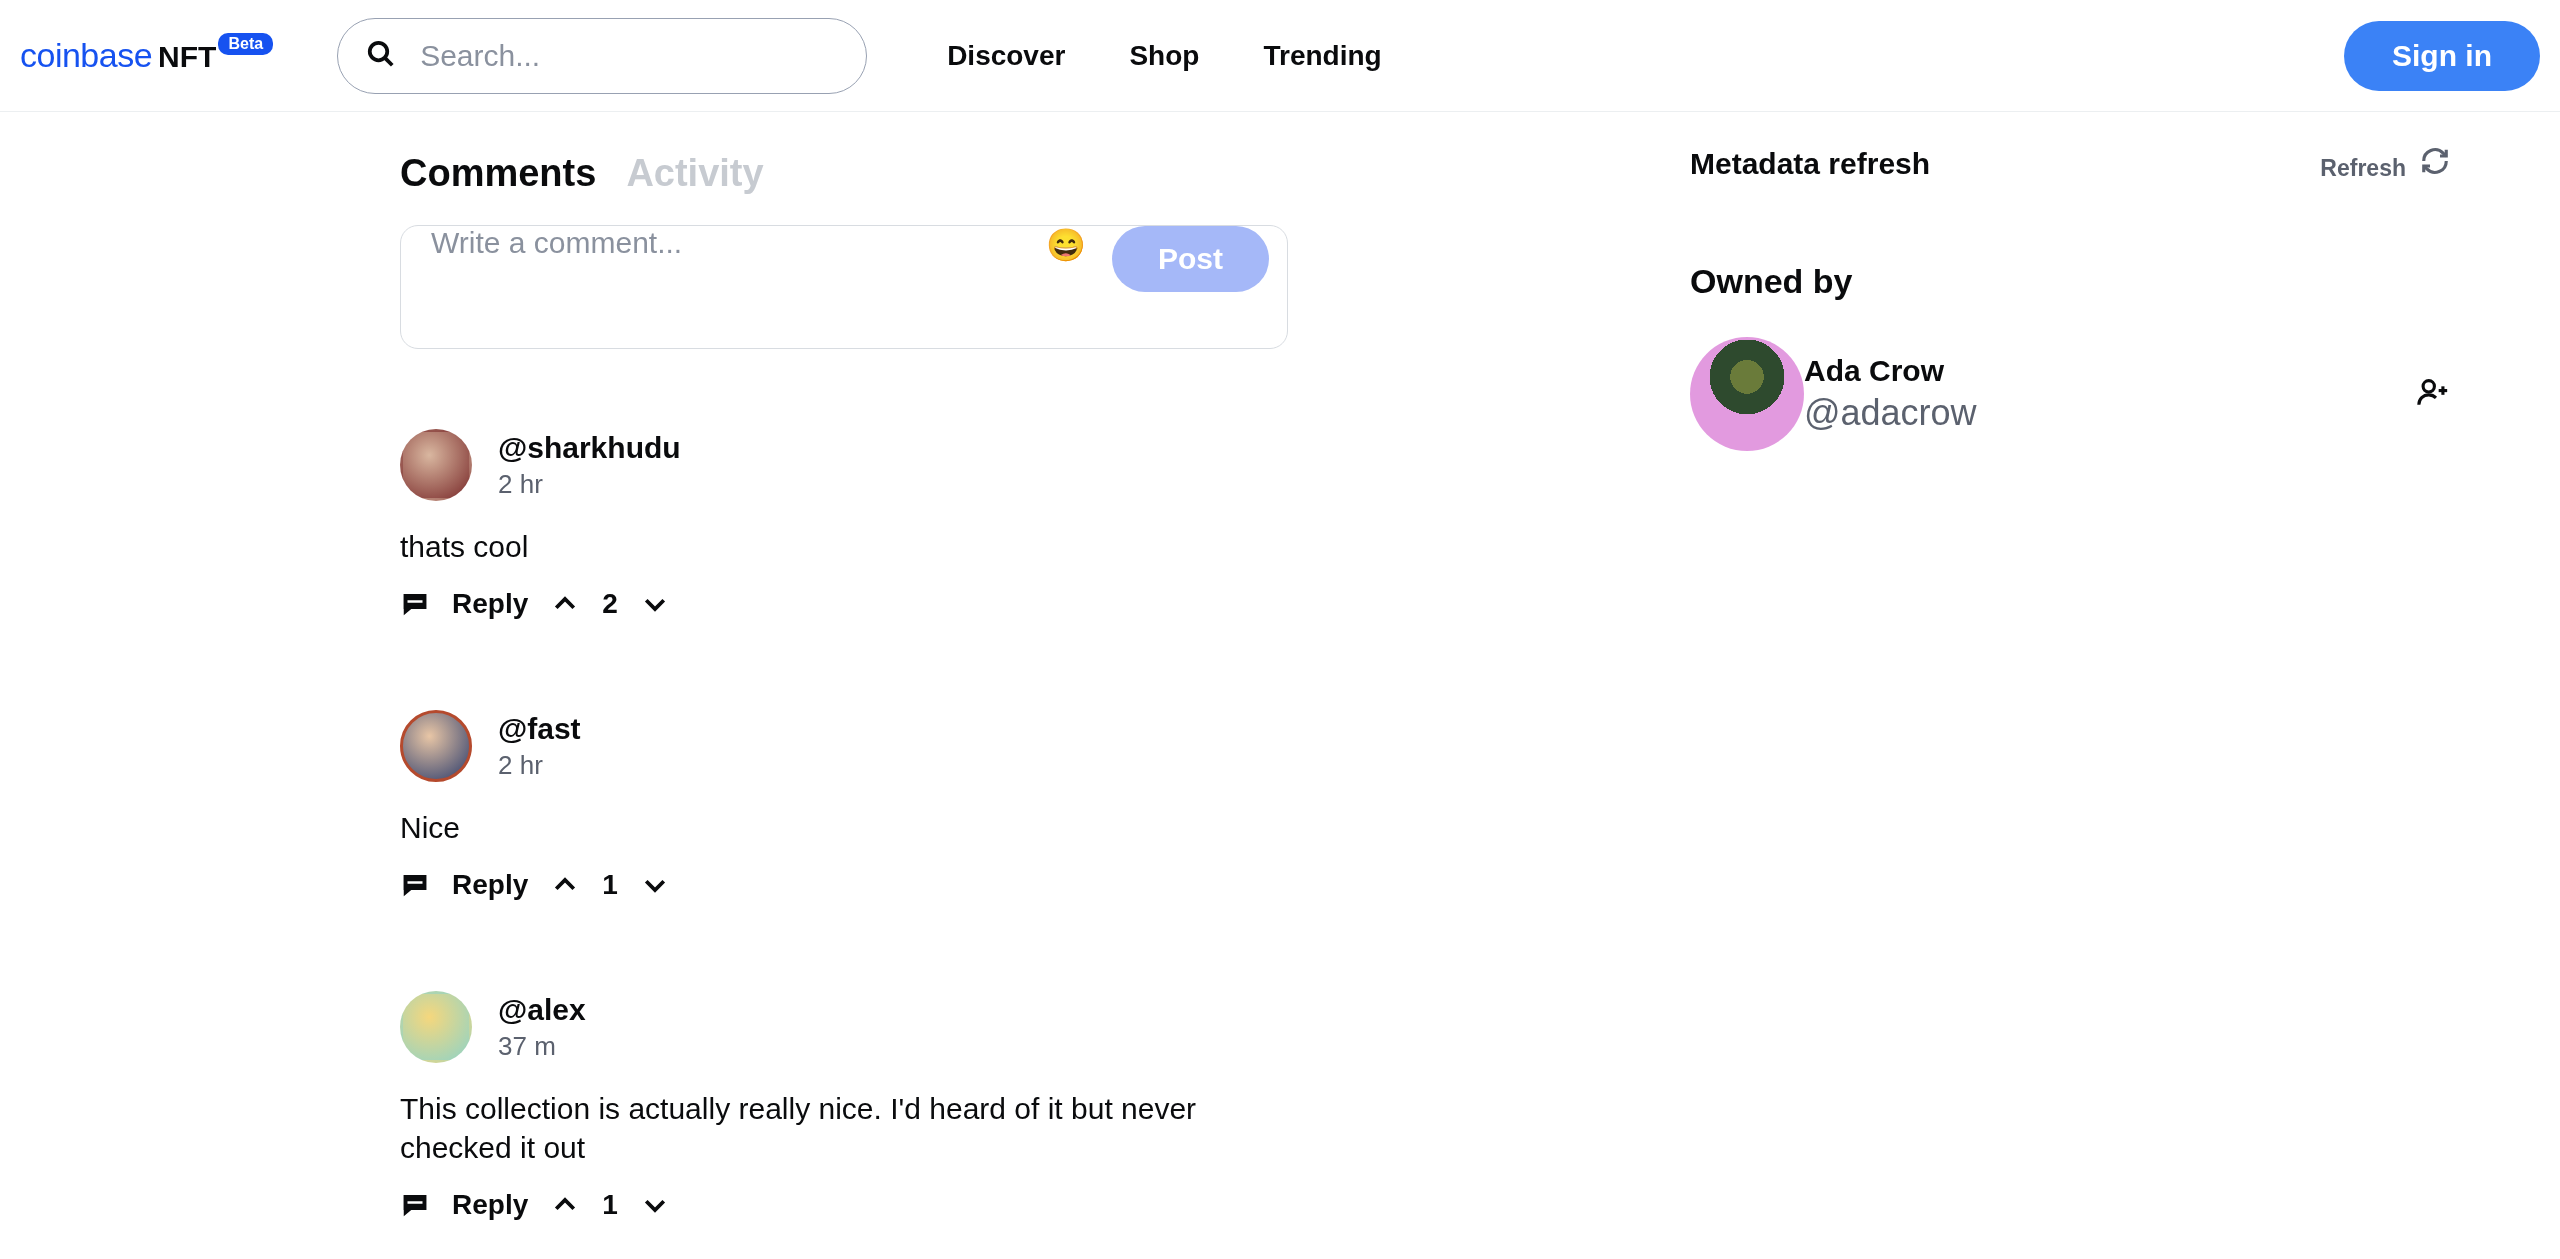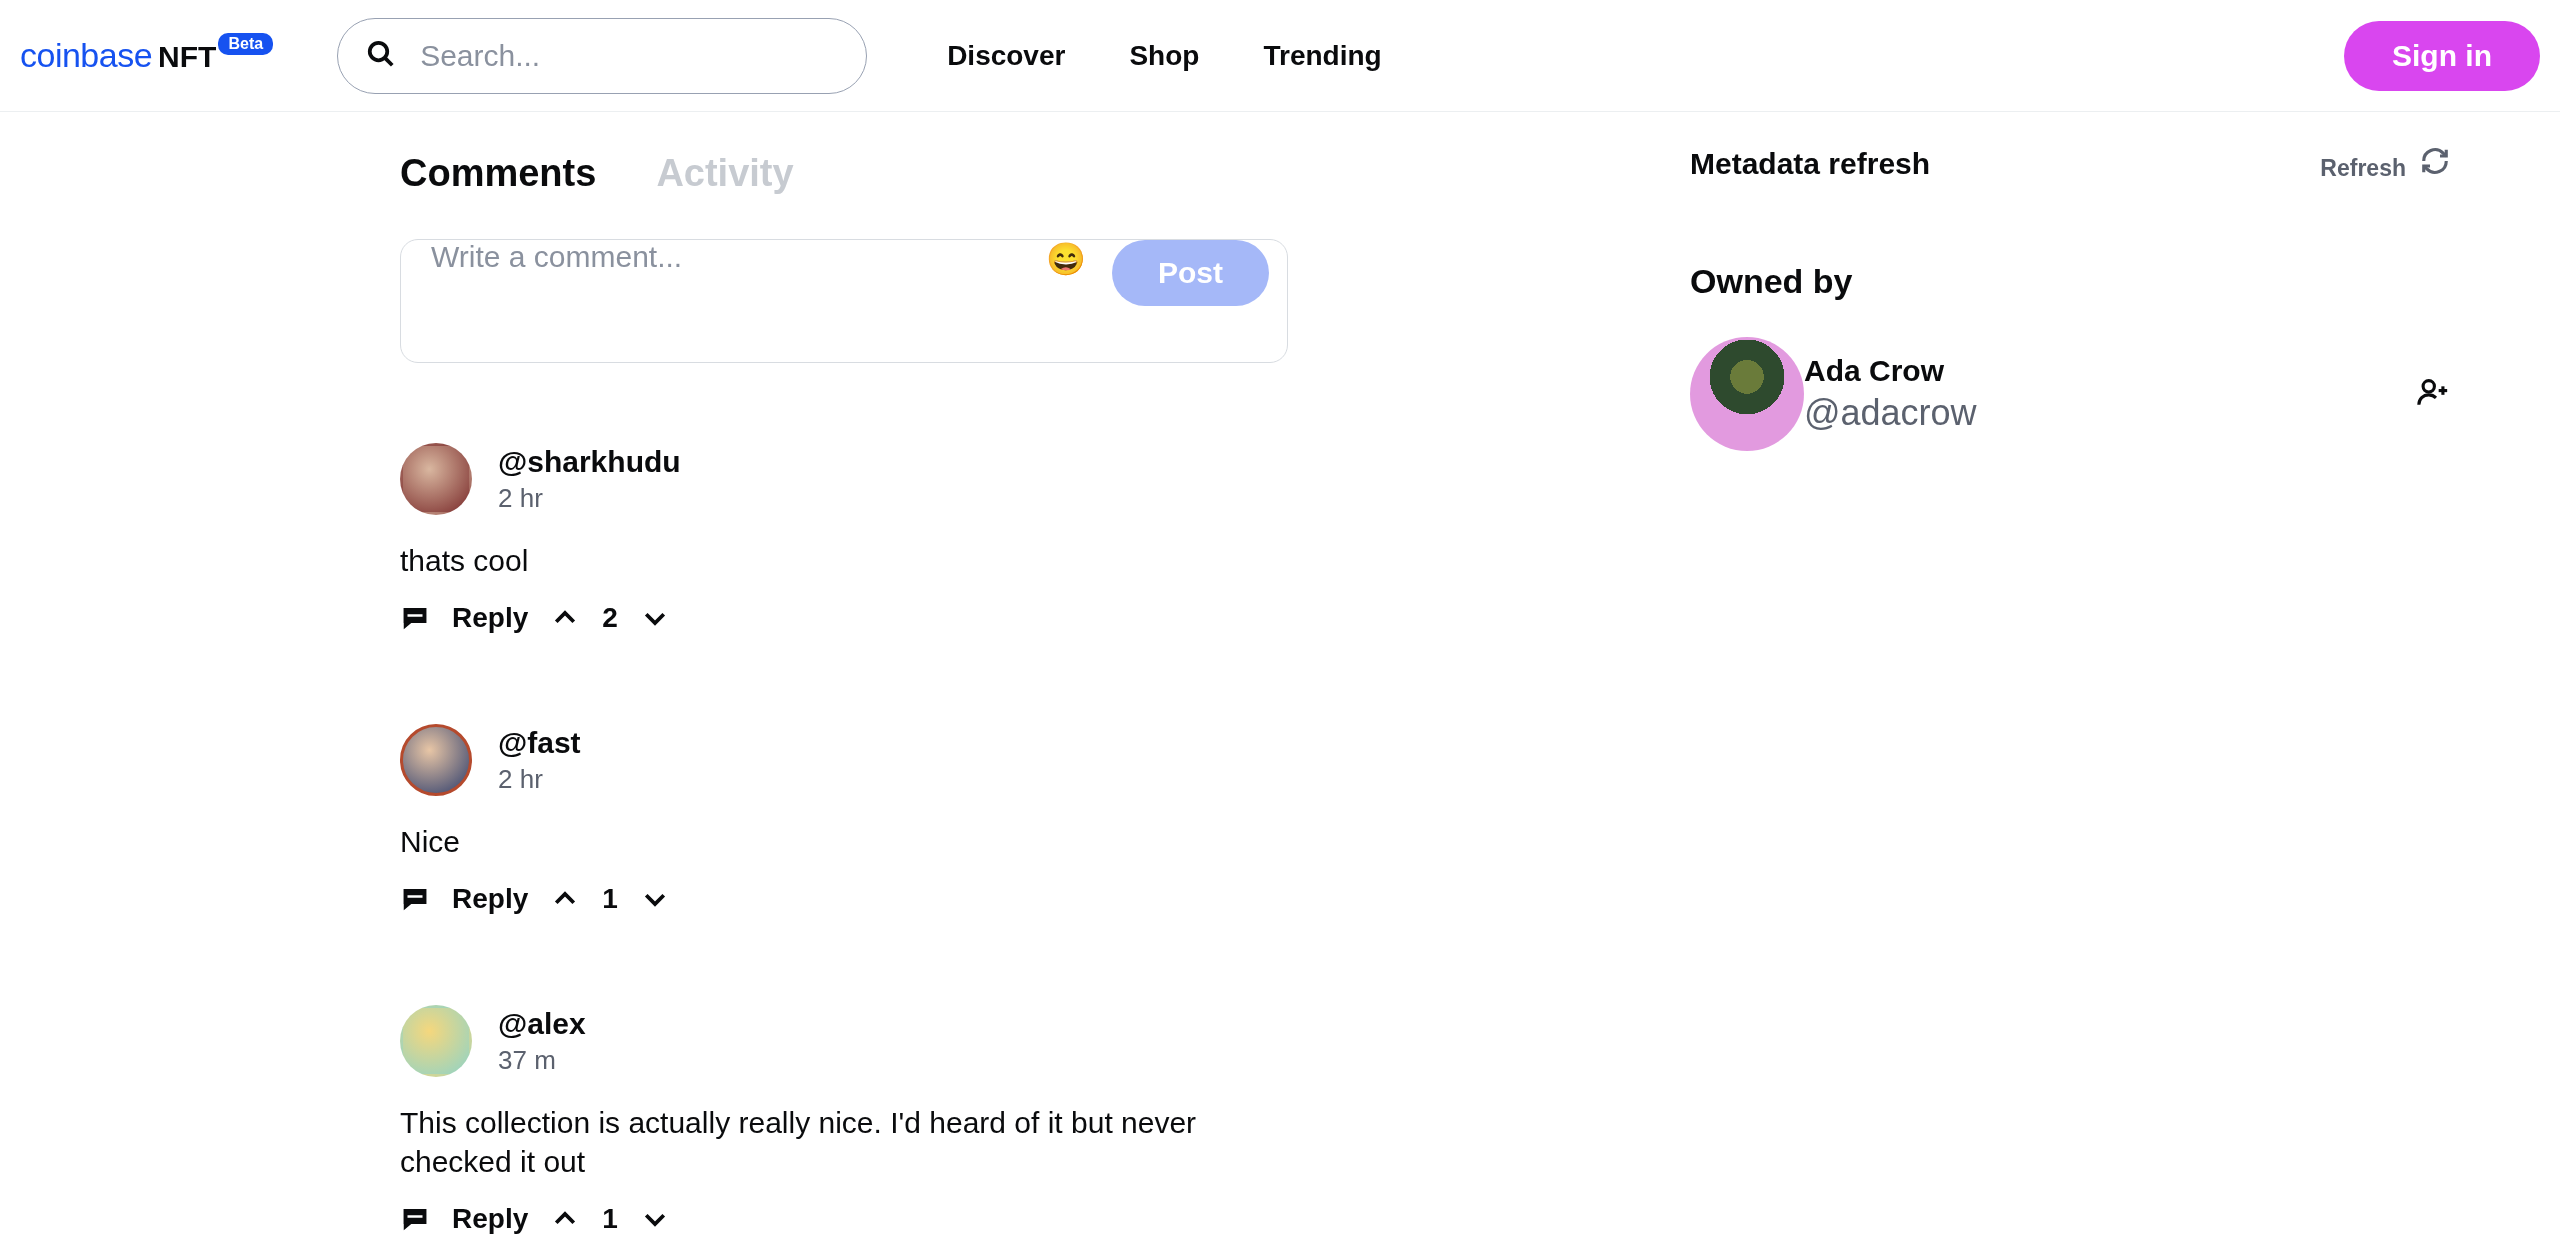--- a/index.html
+++ b/index.html
@@ -38,36 +38,36 @@
     border: none; outline: none; font-size: 30px; width: 100%;
     color: #5b616e;
   }
   .search-box input::placeholder { color: #8a919e; }
 
   .nav { display: flex; gap: 64px; margin-left: 80px; }
   .nav a { font-size: 28px; font-weight: 700; color: #0a0b0d; text-decoration: none; }
 
   .signin {
     margin-left: auto;
-    background: #d946ef; color: #fff;
+    background: #3b82f6; color: #fff;
     font-size: 30px; font-weight: 700;
     border: none; border-radius: 36px;
     padding: 18px 48px; cursor: pointer;
   }
 
   
   .main {
     display: flex;
     padding: 40px 0 0 0;
   }
   .col-left  { width: 1080px; margin-left: 400px; }
   .col-right { width: 760px;  margin-left: 210px; }
 
   
-  .tabs { display: flex; gap: 60px; margin-bottom: 44px; }
+  .tabs { display: flex; gap: 30px; margin-bottom: 30px; }
   .tabs .tab { font-size: 38px; font-weight: 800; }
   .tabs .tab.inactive { color: #c7cbd1; }
 
   
   .compose {
     display: flex; align-items: flex-start;
     border: 1px solid #d8dce1; border-radius: 18px;
     height: 124px; padding: 0 18px 0 30px; margin-bottom: 80px;
     width: 888px;
   }

